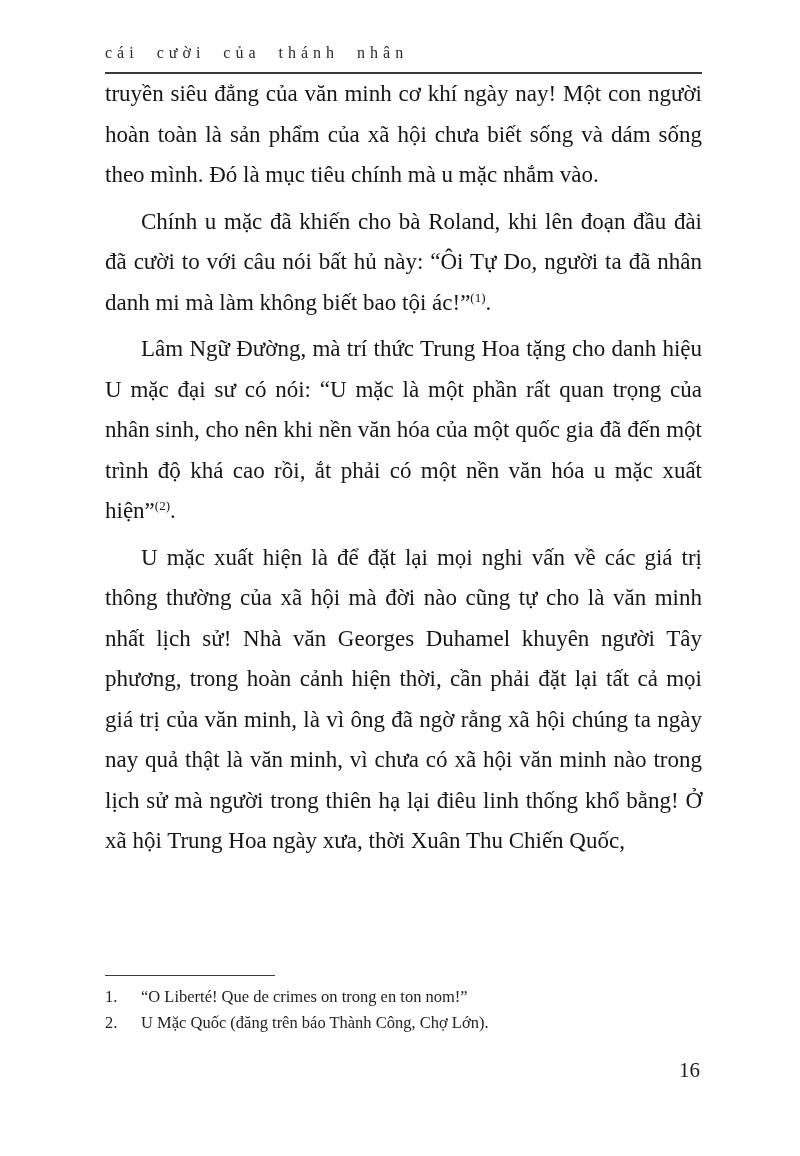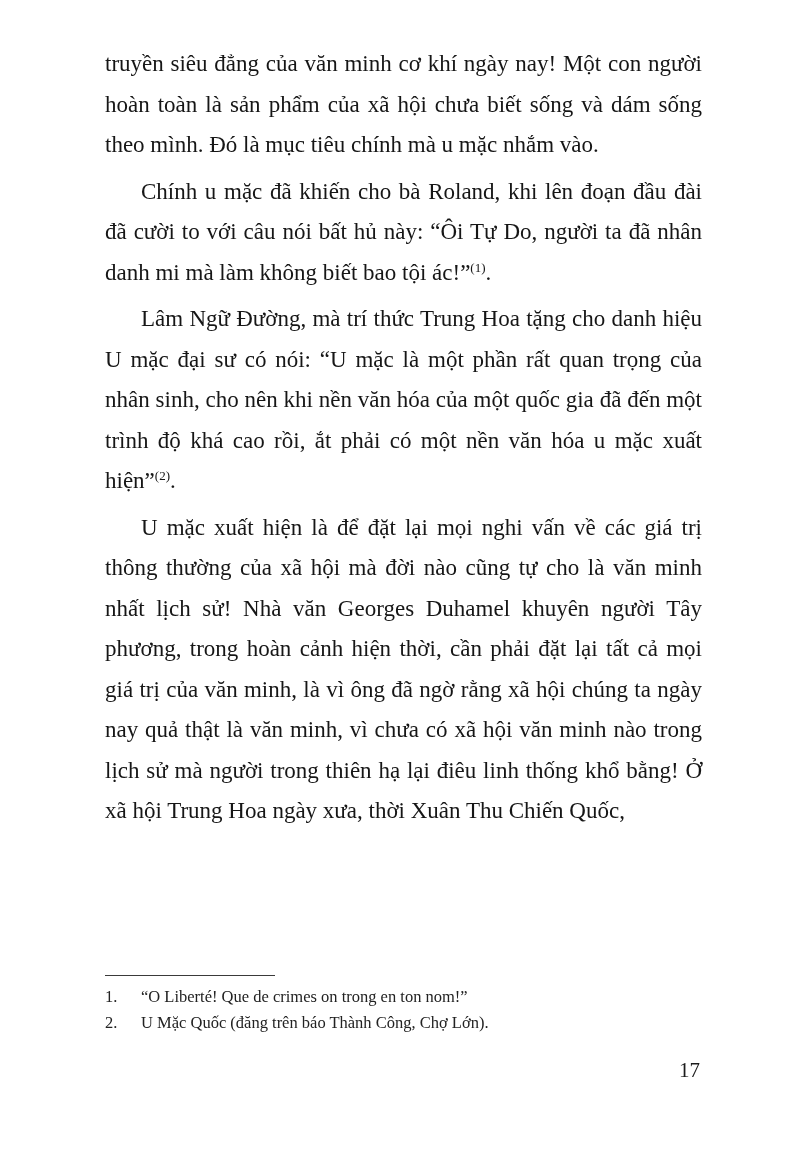--- a/index.html
+++ b/index.html
@@ -76,20 +76,23 @@
     top: 1058px;
     font-size: 21px;
     color: #1b1b1b;
   }
 </style>
 </head>
 <body>
 
 <div class="page">
   <div class="content">
+    <div class="running-header">
+      <span>cái cười của thánh nhân</span>
+    </div>
     <div class="body-text" id="body-text">
         <p>truyền siêu đẳng của văn minh cơ khí ngày nay! Một con người hoàn toàn là sản phẩm của xã hội chưa biết sống và dám sống theo mình. Đó là mục tiêu chính mà u mặc nhắm vào.</p>
         <p class="indent">Chính u mặc đã khiến cho bà Roland, khi lên đoạn đầu đài đã cười to với câu nói bất hủ này: “Ôi Tự Do, người ta đã nhân danh mi mà làm không biết bao tội ác!”<sup>(1)</sup>.</p>
         <p class="indent">Lâm Ngữ Đường, mà trí thức Trung Hoa tặng cho danh hiệu U mặc đại sư có nói: “U mặc là một phần rất quan trọng của nhân sinh, cho nên khi nền văn hóa của một quốc gia đã đến một trình độ khá cao rồi, ắt phải có một nền văn hóa u mặc xuất hiện”<sup>(2)</sup>.</p>
         <p class="indent">U mặc xuất hiện là để đặt lại mọi nghi vấn về các giá trị thông thường của xã hội mà đời nào cũng tự cho là văn minh nhất lịch sử! Nhà văn Georges Duhamel khuyên người Tây phương, trong hoàn cảnh hiện thời, cần phải đặt lại tất cả mọi giá trị của văn minh, là vì ông đã ngờ rằng xã hội chúng ta ngày nay quả thật là văn minh, vì chưa có xã hội văn minh nào trong lịch sử mà người trong thiên hạ lại điêu linh thống khổ bằng! Ở xã hội Trung Hoa ngày xưa, thời Xuân Thu Chiến Quốc,</p>
       </div>
   </div>
 
   <div class="footnotes">
     <div class="fn-rule"></div>
@@ -98,14 +101,14 @@
           <span class="fn-num">1.</span>
           <span class="fn-text">“O Liberté! Que de crimes on trong en ton nom!”</span>
         </div>
         <div class="footnote">
           <span class="fn-num">2.</span>
           <span class="fn-text">U Mặc Quốc (đăng trên báo Thành Công, Chợ Lớn).</span>
         </div>
       </div>
   </div>
 
-  <div class="page-number">17</div>
+  <div class="page-number">16</div>
 </div>
 
 </body></html>

